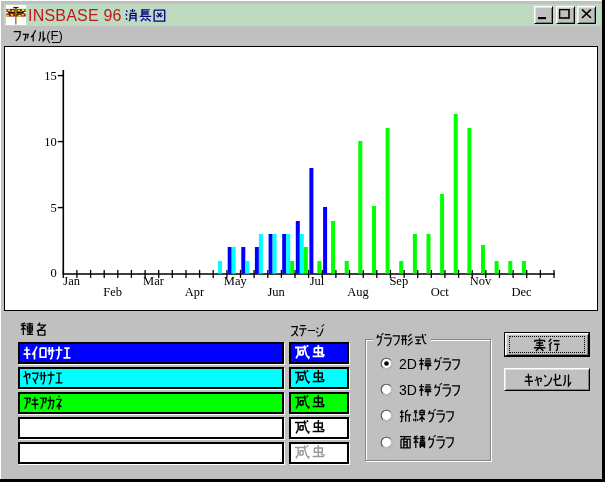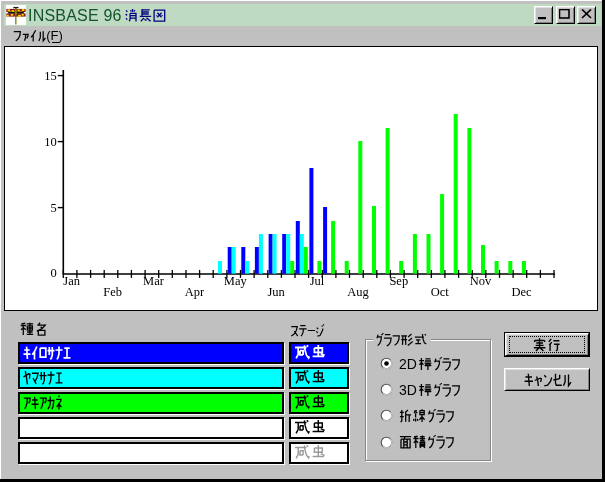--- a/index.html
+++ b/index.html
@@ -27,21 +27,21 @@
     <rect x="4.8" y="8.9" width="2.4" height="1.8" fill="#f2e400"></rect>
     <rect x="12.2" y="9.9" width="2.6" height="1.8" fill="#f2e400"></rect>
     <rect x="15.6" y="8.8" width="2.2" height="1.8" fill="#f2e400"></rect>
     <rect x="3.2" y="6.3" width="1.6" height="1.1" fill="#f2e400"></rect>
     <rect x="14.2" y="6.4" width="1.8" height="1.0" fill="#f2e400"></rect>
     <rect x="2.2" y="6.9" width="15.6" height="1.7" fill="#151515"></rect>
     <rect x="8.8" y="3.2" width="2.0" height="6.0" fill="#8a8a00"></rect>
     <rect x="9.2" y="9.0" width="1.3" height="10.5" fill="#7c7c10"></rect>
     <path d="M7.4,3.0 q1.3,-1.5 2.5,0 q1.3,-1.5 2.5,0" stroke="#151515" stroke-width="1.2" fill="none"></path>
   </svg>
-<div class="abs" style="left:28px;top:6.5px;font-size:16px;color:#14532d;letter-spacing:0.2px">INSBASE 96</div>
+<div class="abs" style="left:28px;top:6.5px;font-size:16px;color:#b91c1c;letter-spacing:0.2px">INSBASE 96</div>
 <svg style="position:absolute;left:124.5px;top:8px" width="43" height="17" viewBox="0 0 43 17">
     <path d="M1.1,2.4 L2.4,3.9 M0.7,6.0 L2.0,7.5 M1.0,10.2 L2.3,11.6 M7.6,1.0 L7.6,3.9 M5.5,2.1 L6.3,3.5 M9.9,2.1 L9.1,3.5 M5.1,5.3 L11.0,5.3 L11.0,13.5 M5.1,5.3 L5.1,11.4 L4.2,13.3 M5.3,7.7 L10.8,7.7 M5.3,10.2 L10.8,10.2 M17.0,1.0 L17.0,8.2 M17.0,1.9 L24.7,1.9 M17.0,4.0 L23.8,4.0 M17.0,6.0 L23.8,6.0 M14.8,8.3 L26.2,8.3 M19.0,9.9 L15.9,13.2 M19.4,11.4 L21.6,12.4 M21.5,9.7 L25.6,13.2 M29.1,2.2 L39.7,2.2 L39.7,13.1 L29.1,13.1 L29.1,2.2 M32.4,4.8 L36.5,9.3 M36.5,4.8 L32.4,9.3 M31.3,7.4 L32.1,8.1 M37.4,7.1 L36.8,8.0" fill="none" stroke="#000080" stroke-width="1.3" stroke-linecap="butt" stroke-linejoin="miter"></path>
   </svg>
 <div class="abs bevelout" style="left:534px;top:6px;width:19px;height:18px"></div>
 <div class="abs bevelout" style="left:555.5px;top:6px;width:19px;height:18px"></div>
 <div class="abs bevelout" style="left:577px;top:6px;width:19px;height:18px"></div>
 <svg class="abs" style="left:538px;top:17px" width="9" height="3">
     <rect width="8" height="2.2" fill="#000"></rect>
   </svg>
 <svg class="abs" style="left:559px;top:9px" width="11" height="10">

